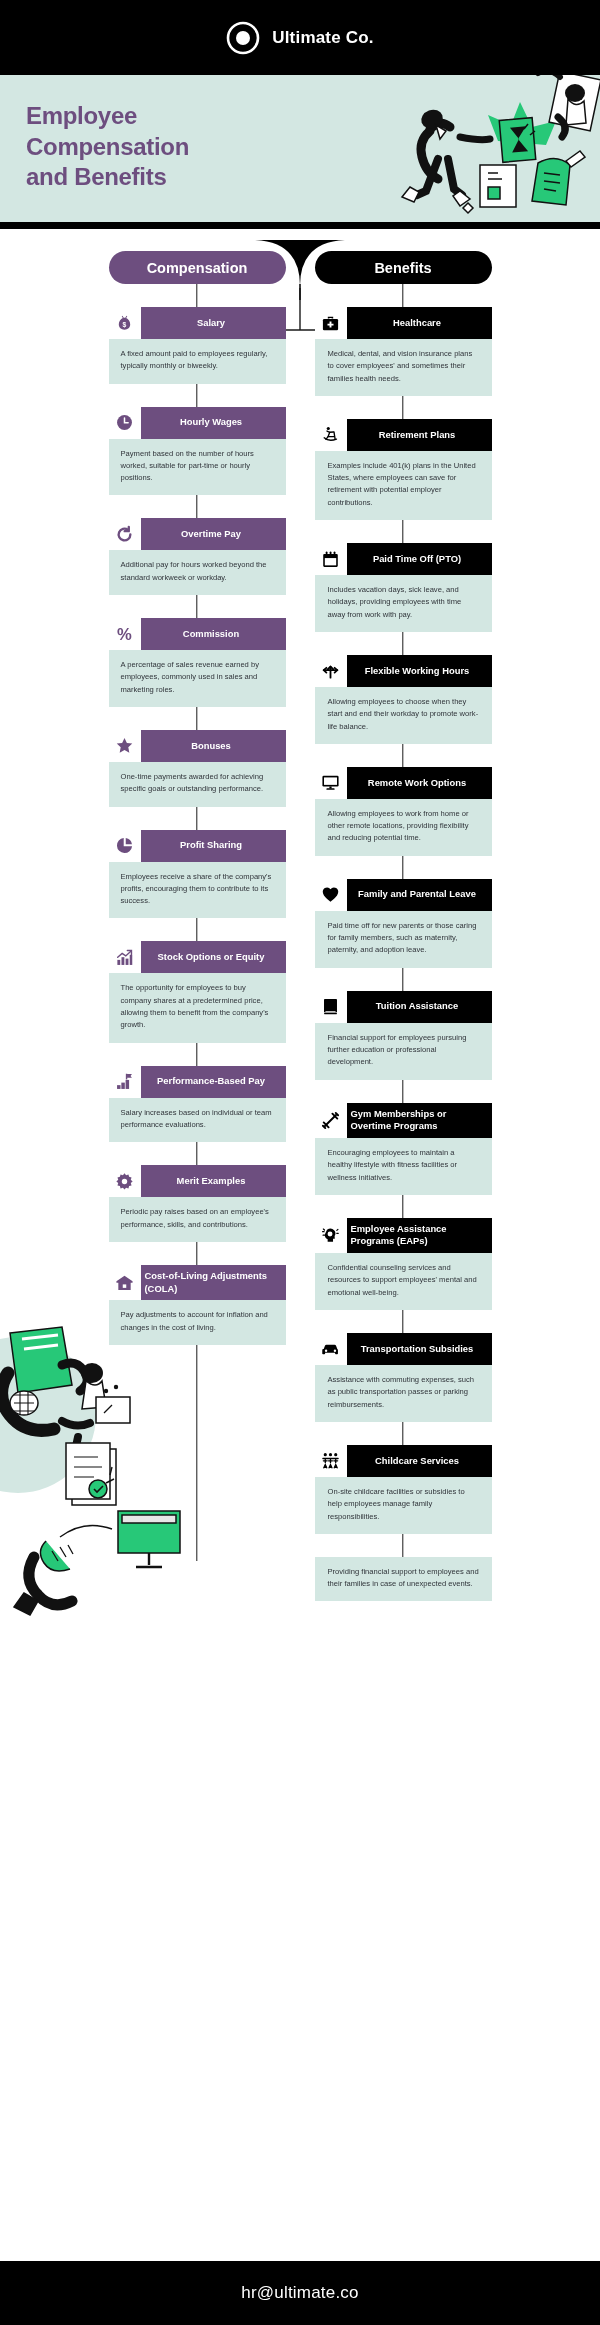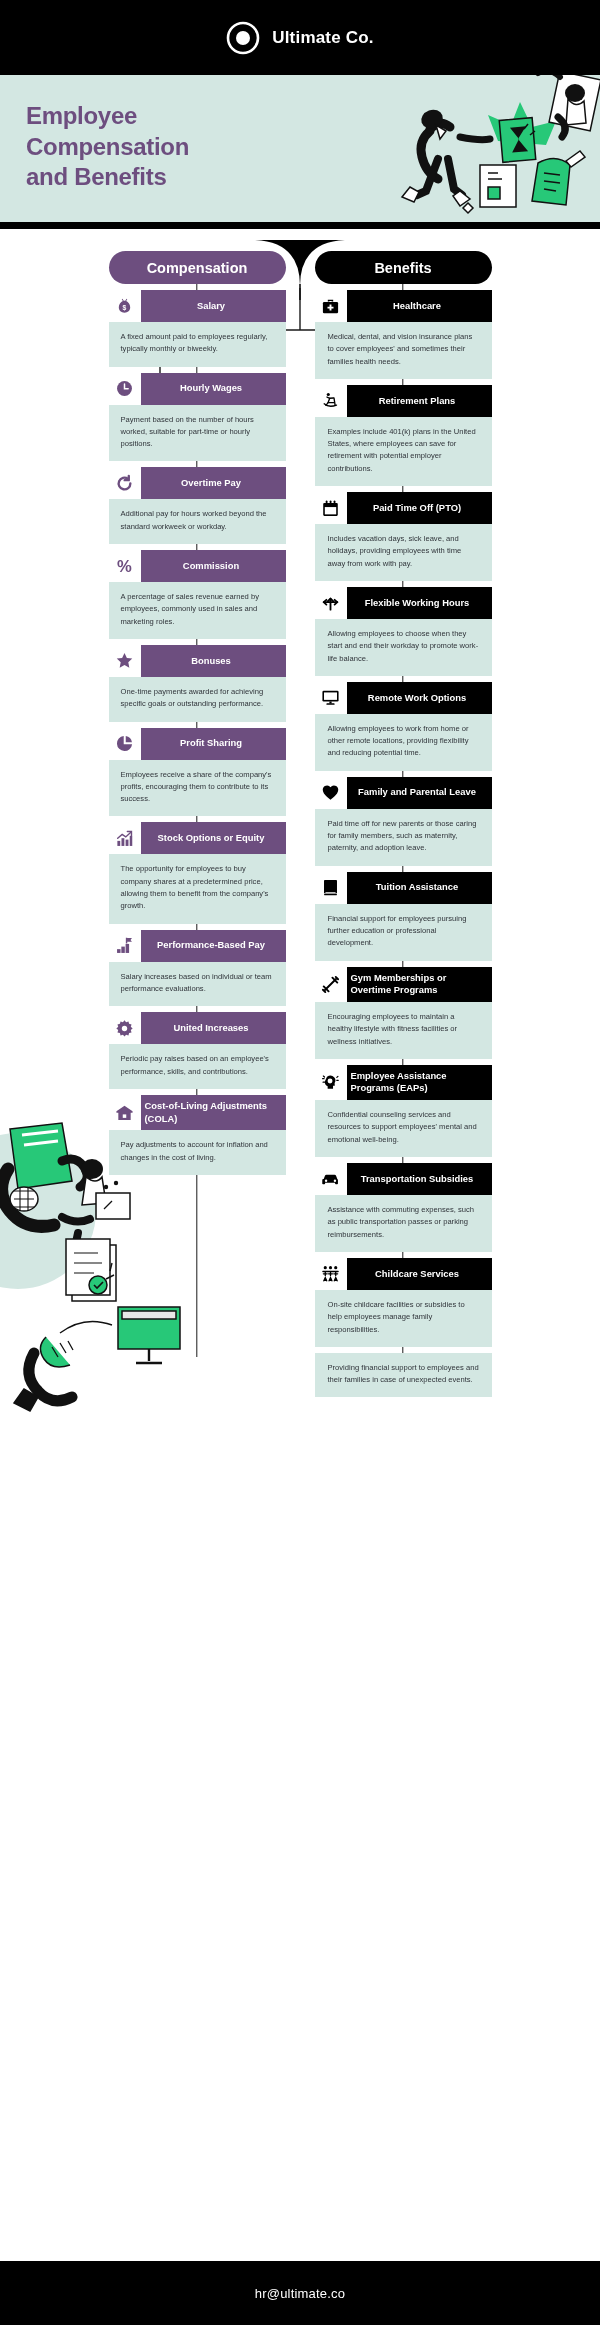--- a/index.html
+++ b/index.html
@@ -117,21 +117,21 @@
     left: 50%;
     width: 1.4px;
     background: #1a1a1a;
     transform: translateX(-50%);
     z-index: 0;
   }
 
   .card {
     position: relative;
     z-index: 2;
-    margin-top: 6px;
+    margin-top: 23px;
     background: #fdba74;
   }
   .card-head {
     display: flex;
     align-items: stretch;
     min-height: 32px;
   }
   .card.comp .card-head { background: #6d4e7f; }
   .card.ben  .card-head { background: #000000; }
 
@@ -187,21 +187,21 @@
     bottom: 0;
     width: 600px;
     height: 64px;
     background: #000000;
     display: flex;
     align-items: center;
     justify-content: center;
   }
   .footer-text {
     color: #ffffff;
-    font-size: 13px;
+    font-size: 17px;
     letter-spacing: .2px;
   }
 
   .content-wrap { position: relative; padding-bottom: 96px; }
 </style>
 </head>
 <body>
 
 <div class="brandbar">
   <span class="brand-logo">
@@ -387,21 +387,21 @@
       </div>
 
       <div class="card comp">
         <div class="card-head">
           <span class="icon-box">
             <svg viewBox="0 0 24 24" fill="#6d4e7f">
               <path d="M12 1.6l2 2.4 3-1 .8 3.1 3.1.8-1 3 2.4 2-2.4 2 1 3-3.1.8-.8 3.1-3-1-2 2.4-2-2.4-3 1-.8-3.1-3.1-.8 1-3-2.4-2 2.4-2-1-3 3.1-.8.8-3.1 3 1z"></path>
               <circle cx="12" cy="12" r="3.4" fill="#fff"></circle>
             </svg>
           </span>
-          <span class="card-title">United Increases</span>
+          <span class="card-title">Merit Examples</span>
         </div>
         <div class="card-body">Periodic pay raises based on an employee's performance, skills, and contributions.</div>
       </div>
 
       <div class="card comp">
         <div class="card-head">
           <span class="icon-box">
             <svg viewBox="0 0 24 24" fill="#6d4e7f">
               <path d="M1.8 10.4L12 3.4l10.2 7v1.8h-2.4v9.4H4.2v-9.4H1.8z"></path>
               <rect x="9.8" y="14.4" width="4.4" height="4.4" fill="#fff"></rect>

